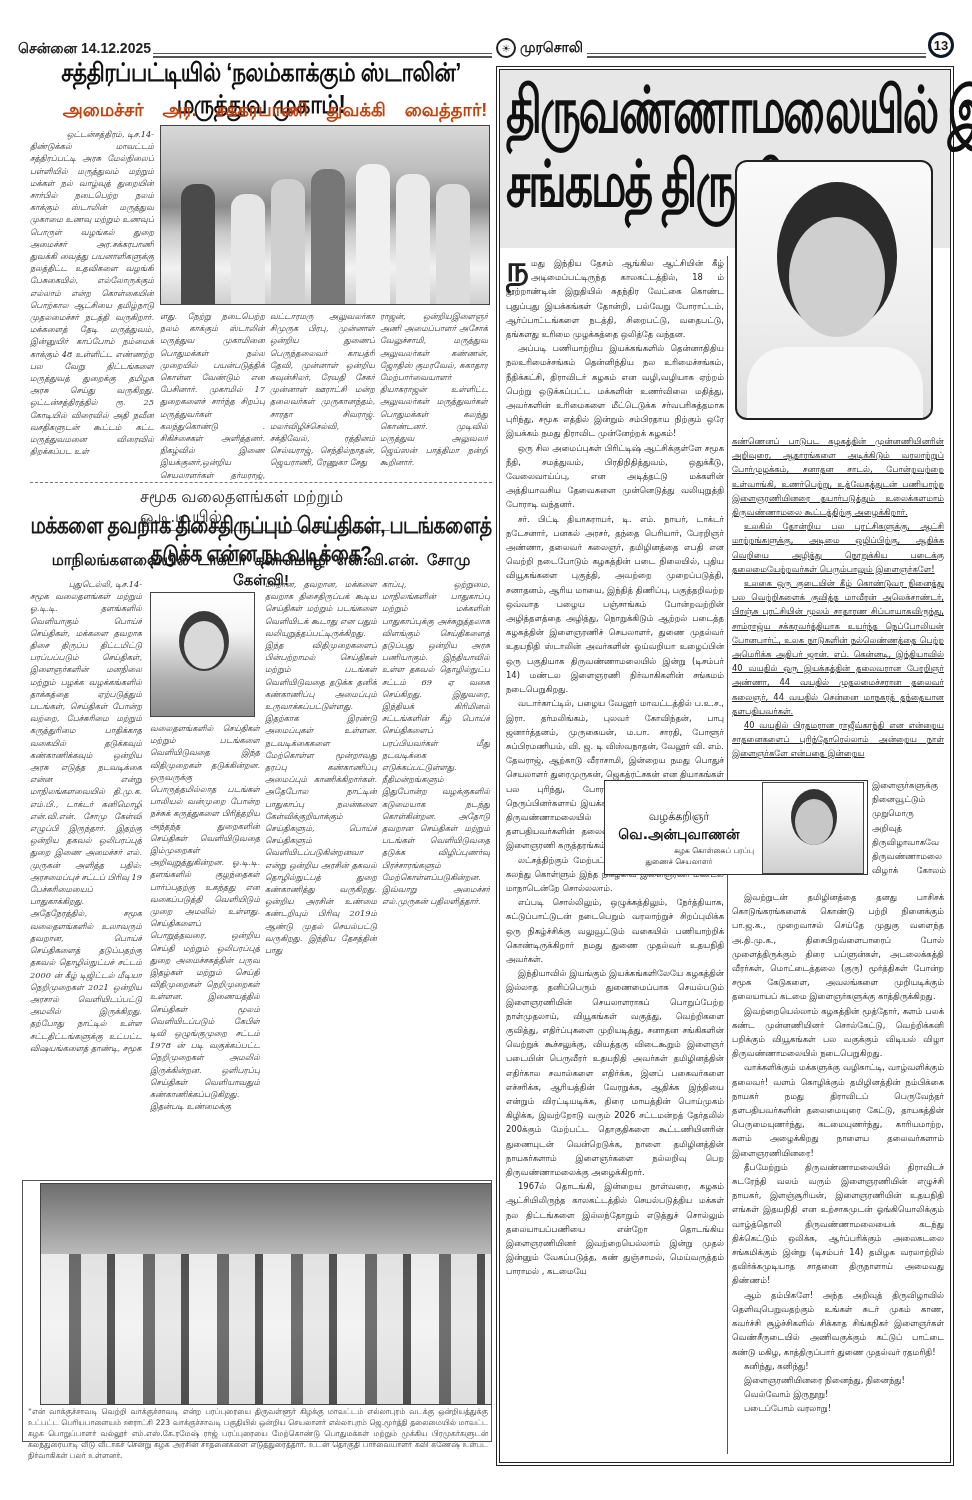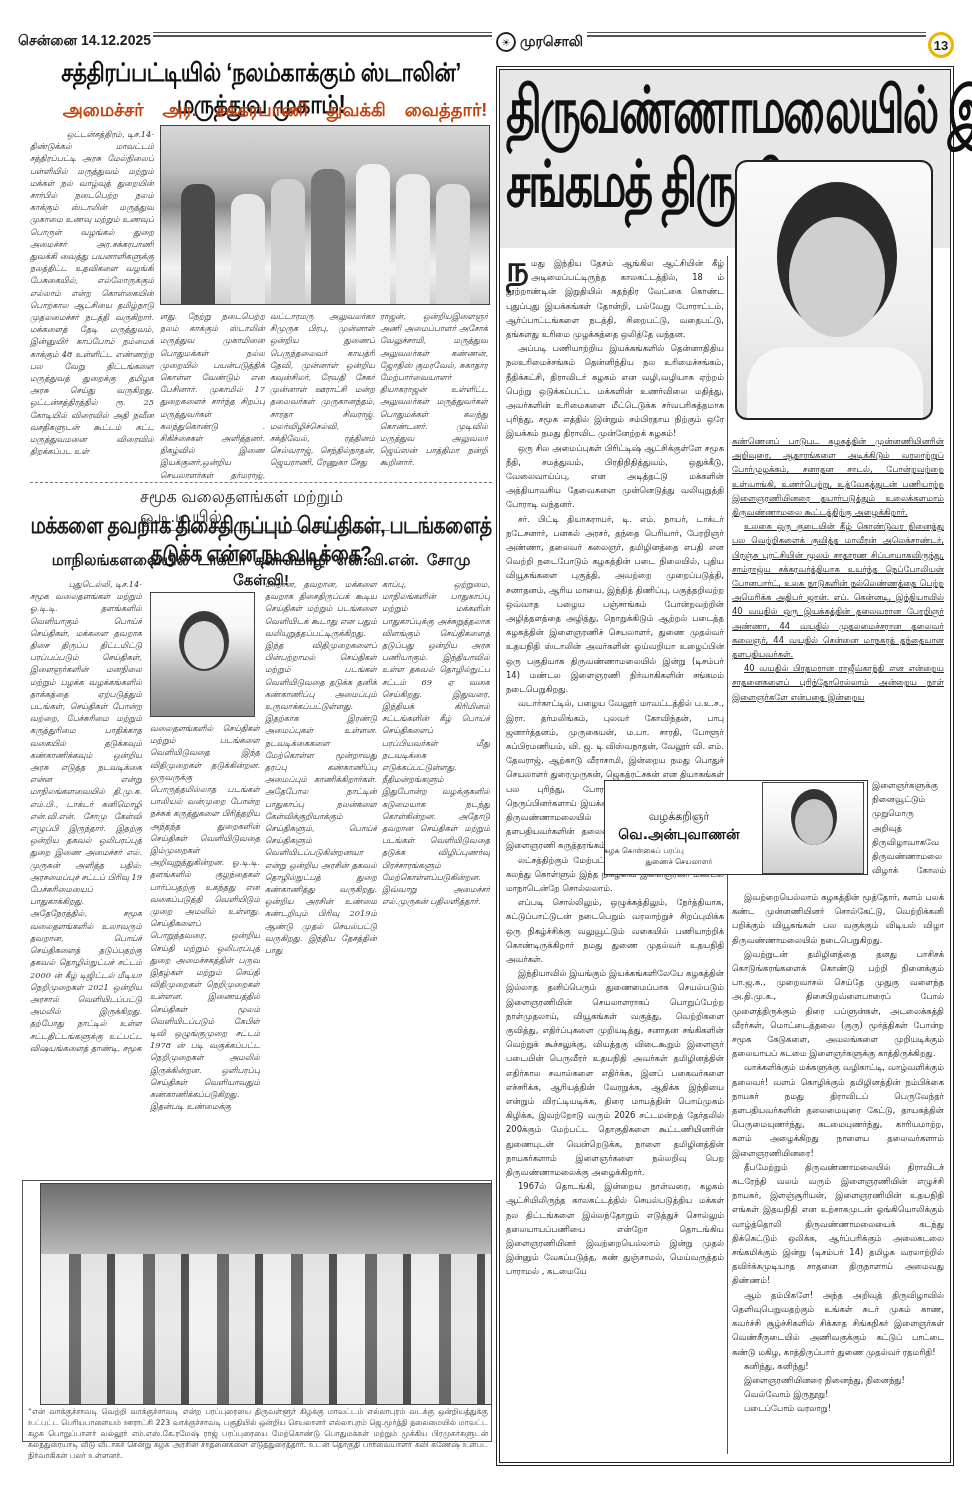--- a/index.html
+++ b/index.html
@@ -1,26 +1,26 @@
 <!DOCTYPE html>
 <html><head>
 <meta charset="utf-8">
 <style>
   * { box-sizing: border-box; margin: 0; padding: 0; }
   html, body { width: 972px; height: 1500px; background: #ffffff; overflow: hidden; }
   body { font-family: "DejaVu Sans", sans-serif; color: #1a1a1a; position: relative; }
 
   
-  .masthead { position: absolute; left: 18px; top: 32px; width: 936px; height: 26px; display: flex; align-items: flex-start; }
+  .masthead { position: absolute; left: 18px; top: 32px; width: 936px; height: 26px; display: flex; align-items: flex-end; }
   .mh-date { font-family: "Liberation Sans", sans-serif; font-size: 14px; font-weight: bold; color: #222; white-space: nowrap; }
   .mh-rule { flex: 1; height: 5px; border-top: 1px solid #555; border-bottom: 2px solid #555; margin: 0 2px; }
   .mh-center { display: flex; align-items: center; gap: 4px; padding: 0 2px; }
   .mh-logo { width: 20px; height: 20px; border: 2px solid #222; border-radius: 50%; display: flex; align-items: center; justify-content: center; font-size: 10px; }
   .mh-paper { font-family: "Liberation Sans", sans-serif; font-size: 14px; font-weight: bold; }
-  .mh-page { width: 26px; height: 26px; border: 3px solid #eab308; border-radius: 50%; display: flex; align-items: center; justify-content: center; font-family: "Liberation Sans", sans-serif; font-weight: bold; font-size: 13px; }
+  .mh-page { width: 26px; height: 26px; border: 3px solid #0f172a; border-radius: 50%; display: flex; align-items: center; justify-content: center; font-family: "Liberation Sans", sans-serif; font-weight: bold; font-size: 13px; }
 
   
   .lt-head { position: absolute; left: 30px; top: 62px; width: 462px; text-align: center; font-family: "Liberation Sans", sans-serif; font-weight: bold; font-size: 22px; letter-spacing: -0.5px; color: #111; transform: scaleY(1.15); }
   .lt-sub { position: absolute; left: 60px; top: 100px; width: 430px; text-align: center; font-family: "Liberation Sans", sans-serif; font-weight: bold; font-size: 18px; color: #c2410c; word-spacing: 14px; }
   .col-text { position: absolute; font-family: "DejaVu Serif", serif; font-style: italic; font-size: 8.2px; line-height: 12.2px; color: #333; text-align: justify; overflow: hidden; }
   .dateline { text-align: right; display: block; }
   .photo { position: absolute; border: 1px solid #444; overflow: hidden; }
   .photo-top { left: 160px; top: 125px; width: 330px; height: 180px;
     background: linear-gradient(180deg, #d8d8d8 0%, #bdbdbd 25%, #8a8a8a 45%, #c9c9c9 60%, #f2f2f2 80%, #cfcfcf 100%); }
   .photo-top .fig { position: absolute; bottom: 0; width: 34px; border-radius: 14px 14px 0 0; }
@@ -44,21 +44,21 @@
   .r-head1 { position: absolute; left: 506px; top: 74px; width: 440px; font-family: "Liberation Sans", sans-serif; font-weight: bold; font-size: 44px; letter-spacing: -2px; color: #111; transform: scaleY(1.45); transform-origin: top left; white-space: nowrap; }
   .r-head2 { position: absolute; left: 506px; top: 148px; font-family: "Liberation Sans", sans-serif; font-weight: bold; font-size: 44px; letter-spacing: -2px; color: #111; transform: scaleY(1.45); transform-origin: top left; white-space: nowrap; }
   .photo-udhay { left: 735px; top: 160px; width: 198px; height: 260px; border: 2px solid #222; border-radius: 12px; background: linear-gradient(180deg,#fafafa 0%,#eee 60%,#ddd 100%); }
   .rtext { position: absolute; font-family: "DejaVu Sans", sans-serif; font-size: 8.4px; line-height: 14.2px; color: #222; text-align: justify; overflow: hidden; }
   .rtext p { text-indent: 12px; }
   .dropcap { float: left; font-family: "Liberation Serif", serif; font-weight: bold; font-size: 36px; line-height: 26px; margin-right: 2px; }
   .col-rule { position: absolute; width: 1px; background: #555; }
   .author-box { position: absolute; left: 604px; top: 780px; width: 264px; height: 95px; border: 1px solid #333; background: #fff; }
   .author-role { position: absolute; left: 604px; top: 810px; width: 150px; text-align: center; font-family: "DejaVu Sans", sans-serif; font-size: 11px; }
   .author-name { position: absolute; left: 604px; top: 826px; width: 150px; text-align: center; font-family: "DejaVu Sans", sans-serif; font-weight: bold; font-size: 14px; }
-  .author-d1 { position: absolute; left: 604px; top: 846px; width: 150px; text-align: left; font-size: 7.5px; }
+  .author-d1 { position: absolute; left: 604px; top: 846px; width: 150px; text-align: right; font-size: 7.5px; }
   .author-d2 { position: absolute; left: 604px; top: 857px; width: 150px; text-align: center; font-size: 7.5px; }
   .photo-anbu { left: 762px; top: 782px; width: 102px; height: 92px; background: linear-gradient(180deg,#fff 0%,#f2f2f2 40%,#cfcfcf 100%); }
 </style>
 </head>
 <body>
 
 <div class="masthead">
   <span class="mh-date">சென்னை 14.12.2025</span>
   <span class="mh-rule"></span>
   <span class="mh-center">
@@ -137,41 +137,42 @@
   <p>லட்சத்திற்கும் மேற்பட்ட இளைஞரணித் தம்பிமார்கள் கலந்து கொள்ளும் இந்த நிகழ்வை இளைஞரணி மண்டல மாநாடென்றே சொல்லலாம்.</p>
   <p>எப்படி சொல்லிலும், ஒழுக்கத்திலும், நேர்த்தியாக, கட்டுப்பாட்டுடன் நடைபெறும் வரலாற்றுச் சிறப்புமிக்க ஒரு நிகழ்ச்சிக்கு வலுவூட்டும் வகையில் பணியாற்றிக் கொண்டிருக்கிறார் நமது துணை முதல்வர் உதயநிதி அவர்கள்.</p>
   <p>இந்தியாவில் இயங்கும் இயக்கங்களிலேயே கழகத்தின் இல்லாத தனிப்பெரும் துணைமைப்பாக செயல்படும் இளைஞரணியின் செயலாளராகப் பொறுப்பேற்ற நாள்முதலாய், வியூகங்கள் வகுத்து, வெற்றிகளை குவித்து, எதிர்ப்புகளை முறியடித்து, சனாதன சங்கிகளின் வெற்றுக் கூச்சலுக்கு, வியத்தகு விடைகூறும் இளைஞர் படையின் பெருவீரர் உதயநிதி அவர்கள் தமிழினத்தின் எதிர்கால சவால்களை எதிர்க்க, இனப் பகைவர்களை எச்சரிக்க, ஆரியத்தின் வேரறுக்க, ஆதிக்க இந்தியை என்றும் விரட்டியடிக்க, திரை மாயத்தின் பொய்முகம் கிழிக்க, இவற்றோடு வரும் 2026 சட்டமன்றத் தேர்தலில் 200க்கும் மேற்பட்ட தொகுதிகளை கூட்டணியினரின் துணையுடன் வென்றெடுக்க, நாளை தமிழினத்தின் நாயகர்களாம் இளைஞர்களை நல்லறிவு பெற திருவண்ணாமலைக்கு அழைக்கிறார்.</p>
   <p>1967ல் தொடங்கி, இன்றைய நாள்வரை, கழகம் ஆட்சியிலிருந்த காலகட்டத்தில் செயல்படுத்திய மக்கள் நல திட்டங்களை இல்லந்தோறும் எடுத்துச் சொல்லும் தலையாயப்பணியை என்றோ தொடங்கிய இளைஞரணியினர் இவற்றையெல்லாம் இன்று முதல் இன்னும் வேகப்படுத்த, கண் துஞ்சாமல், மெய்வருத்தம் பாராமல் , கடமையே</p>
 </div>
 
 <div class="col-rule" style="left:727px; top:256px; height:1198px;"></div>
 
 <div class="rtext" style="left:732px; top:434px; width:212px; height:340px;text-decoration:underline;">
   <p style="text-indent:0;">கண்ணெனப் பாடுபட கழகத்தின் முன்னணியினரின் அறிவுரை, ஆதாரங்களை அடிக்கிடும் வரலாற்றுப் போர்முழக்கம், சனாதன சாடல், போன்றவற்றை உள்வாங்கி, உணர்பெற்று, உத்வேகத்துடன் பணியாற்ற இளைஞரணியினரை தயார்படுத்தும் உலைக்களமாம் திருவண்ணாமலை கூட்டத்திற்கு அழைக்கிறார்.</p>
+  <p>உலகில் தோன்றிய பல புரட்சிகளுக்கு, ஆட்சி மாற்றங்களுக்கு, அடிமை ஒழிப்பிற்கு, ஆதிக்க வெறியை அழித்து நொறுக்கிய படைக்கு தலைமையேற்றவர்கள் பெரும்பாலும் இளைஞர்களே!</p>
   <p>உலகை ஒரு குடையின் கீழ் கொண்டுவர நினைத்து பல வெற்றிகளைக் குவித்த மாவீரன் அலெக்சாண்டர், பிரஞ்சு புரட்சியின் மூலம் சாதாரண சிப்பாயாகவிருந்து, சாம்ராஜ்ய சக்கரவர்த்தியாக உயர்ந்த நெப்போலியன் போனபார்ட், உலக நாடுகளின் நல்லெண்ணத்தை பெற்ற அமெரிக்க அதிபர் ஜான். எப். கென்னடி, இந்தியாவில் 40 வயதில் ஒரு இயக்கத்தின் தலைவரான பேரறிஞர் அண்ணா, 44 வயதில் முதலமைச்சரான தலைவர் கலைஞர், 44 வயதில் சென்னை மாநகரத் தந்தையான தளபதியவர்கள்.</p>
   <p>40 வயதில் பிரதமரான ராஜீவ்காந்தி என என்றைய சாதனைகளைப் புரிந்தோரெல்லாம் அன்றைய நாள் இளைஞர்களே என்பதை இன்றைய</p>
 </div>
 
 <div class="author-box"></div>
 <div class="author-role">வழக்கறிஞர்</div>
 <div class="author-name">வெ.அன்புவாணன்</div>
 <div class="author-d1">கழக கொள்கைப் பரப்பு</div>
 <div class="author-d2">துணைச் செயலாளர்</div>
 <div class="photo photo-anbu">
   <div class="head-oval" style="left:28px; top:6px; width:46px; height:56px; background:#333;"></div>
   <div class="head-oval" style="left:32px; top:16px; width:38px; height:46px; background:#c7c7c7;"></div>
 </div>
 
 <div class="rtext" style="left:872px; top:778px; width:74px; height:100px;">
   <p style="text-indent:0;">இளைஞர்களுக்கு நினைவூட்டும் முறுமொரு அறிவுத் திருவிழாவாகவே திருவண்ணாமலை விழாக் கோலம் காண விருக்கிறது.</p>
 </div>
 
 <div class="rtext" style="left:732px; top:890px; width:212px; height:560px;">
+  <p>இவற்றுடன் தமிழினத்தை தனது பாசிசக் கொடுங்கரங்களைக் கொண்டு பற்றி நினைக்கும் பா.ஜ.க., முறைவாசல் செய்தே முதுகு வளைந்த அ.தி.மு.க., திசைபிறவ்ளைபாரைப் போல் முளைத்திருக்கும் திரை பப்ளுன்கள், அடலைக்கத்தி வீரர்கள், மொட்டைத்தலை (குரு) மூர்த்திகள் போன்ற சமூக கேடுகளை, அவலங்களை முறியடிக்கும் தலையாயப் கடமை இளைஞர்களுக்கு காத்திருக்கிறது.</p>
   <p>இவற்றையெல்லாம் கழகத்தின் மூத்தோர், களம் பலக் கண்ட முன்னணியினர் சொல்கேட்டு, வெற்றிக்கனி பறிக்கும் வியூகங்கள் பல வகுக்கும் விடியல் விழா திருவண்ணாமலையில் நடைபெறுகிறது.</p>
-  <p>இவற்றுடன் தமிழினத்தை தனது பாசிசக் கொடுங்கரங்களைக் கொண்டு பற்றி நினைக்கும் பா.ஜ.க., முறைவாசல் செய்தே முதுகு வளைந்த அ.தி.மு.க., திசைபிறவ்ளைபாரைப் போல் முளைத்திருக்கும் திரை பப்ளுன்கள், அடலைக்கத்தி வீரர்கள், மொட்டைத்தலை (குரு) மூர்த்திகள் போன்ற சமூக கேடுகளை, அவலங்களை முறியடிக்கும் தலையாயப் கடமை இளைஞர்களுக்கு காத்திருக்கிறது.</p>
   <p>வாக்களிக்கும் மக்களுக்கு வழிகாட்டி, வாழ்வளிக்கும் தலைவர்! வளம் கொழிக்கும் தமிழினத்தின் நம்பிக்கை நாயகர் நமது திராவிடப் பெருவேந்தர் தளபதியவர்களின் தலைமையுரை கேட்டு, தாயகத்தின் பெருமையுணர்ந்து, கடமையுணர்ந்து, காரியமாற்ற, களம் அழைக்கிறது நாளைய தலைவர்களாம் இளைஞரணியினரை!</p>
   <p>தீபமேற்றும் திருவண்ணாமலையில் திராவிடச் சுடரேந்தி வலம் வரும் இளைஞரணியின் எழுச்சி நாயகர், இளஞ்சூரியன், இளைஞரணியின் உதயநிதி எங்கள் இதயநிதி என உற்சாகமுடன் ஓங்கியொலிக்கும் வாழ்த்தொலி திருவண்ணாமலையைக் கடந்து திக்கெட்டும் ஒலிக்க, ஆர்ப்பரிக்கும் அலைகடலை சங்கமிக்கும் இன்று (டிசம்பர் 14) தமிழக வரலாற்றில் தவிர்க்கமுடியாத சாதனை திருநாளாய் அமைவது திண்ணம்!</p>
   <p>ஆம் தம்பிகளே! அந்த அறிவுத் திருவிழாவில் தெளிவுபெறுவதற்கும் உங்கள் சுடர் முகம் காண, கவர்ச்சி சூழ்ச்சிகளில் சிக்காத சிங்கநிகர் இளைஞர்கள் வெண்சீருடையில் அணிவகுக்கும் கட்டுப் பாட்டை கண்டு மகிழ, காத்திருப்பார் துணை முதல்வர் ரதமரிதி!</p>
   <p>கனிந்து, கனிந்து!</p>
   <p>இளைஞரணியினரை நினைந்து, நினைந்து!</p>
   <p>வெல்வோம் இருநூறு!</p>
   <p>படைப்போம் வரலாறு!</p>
 </div>
 
 </body></html>

